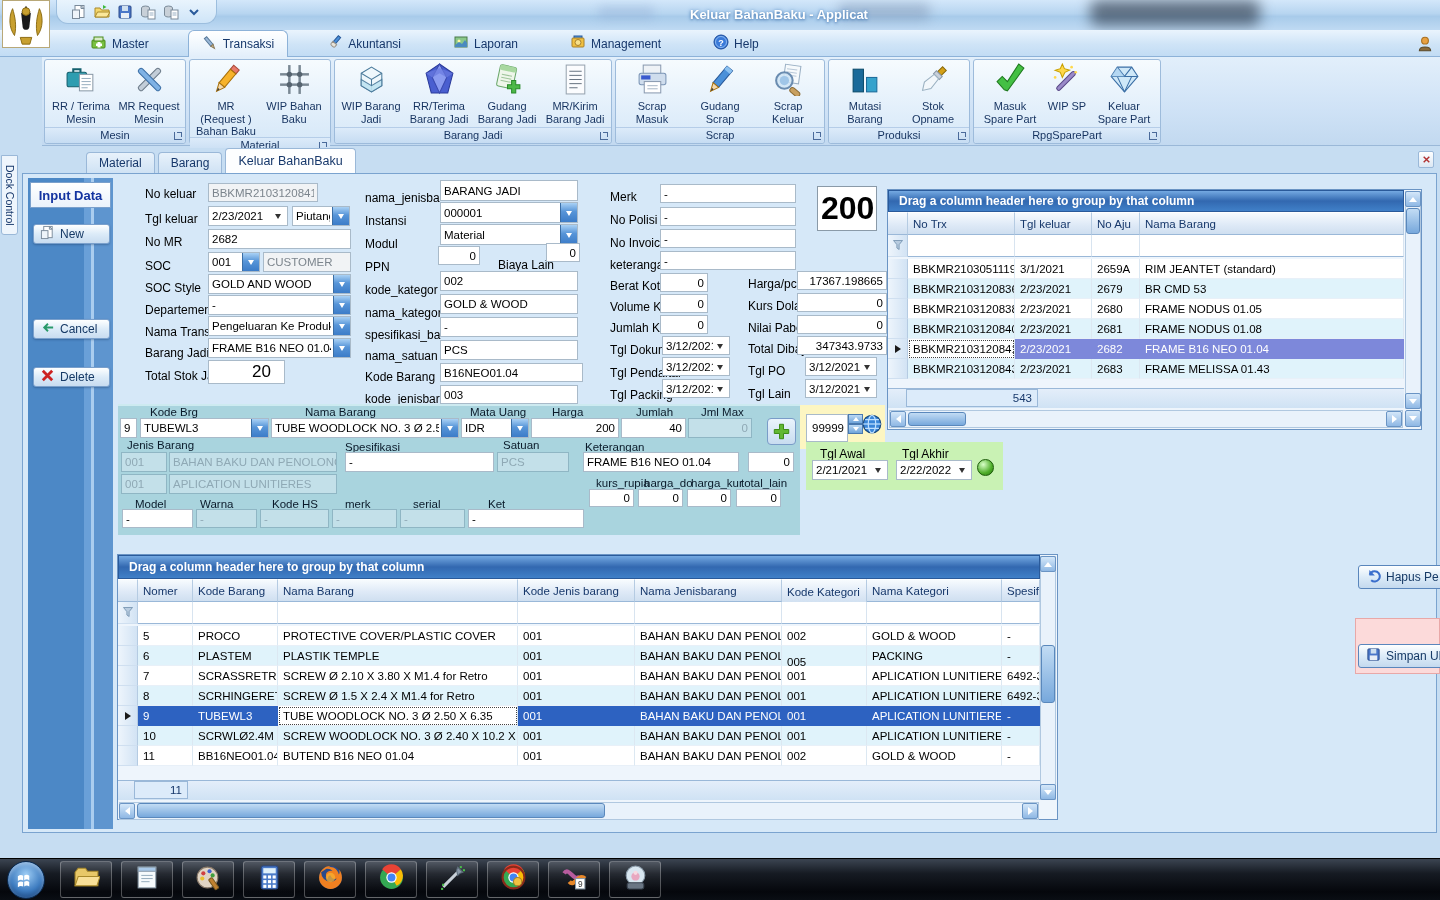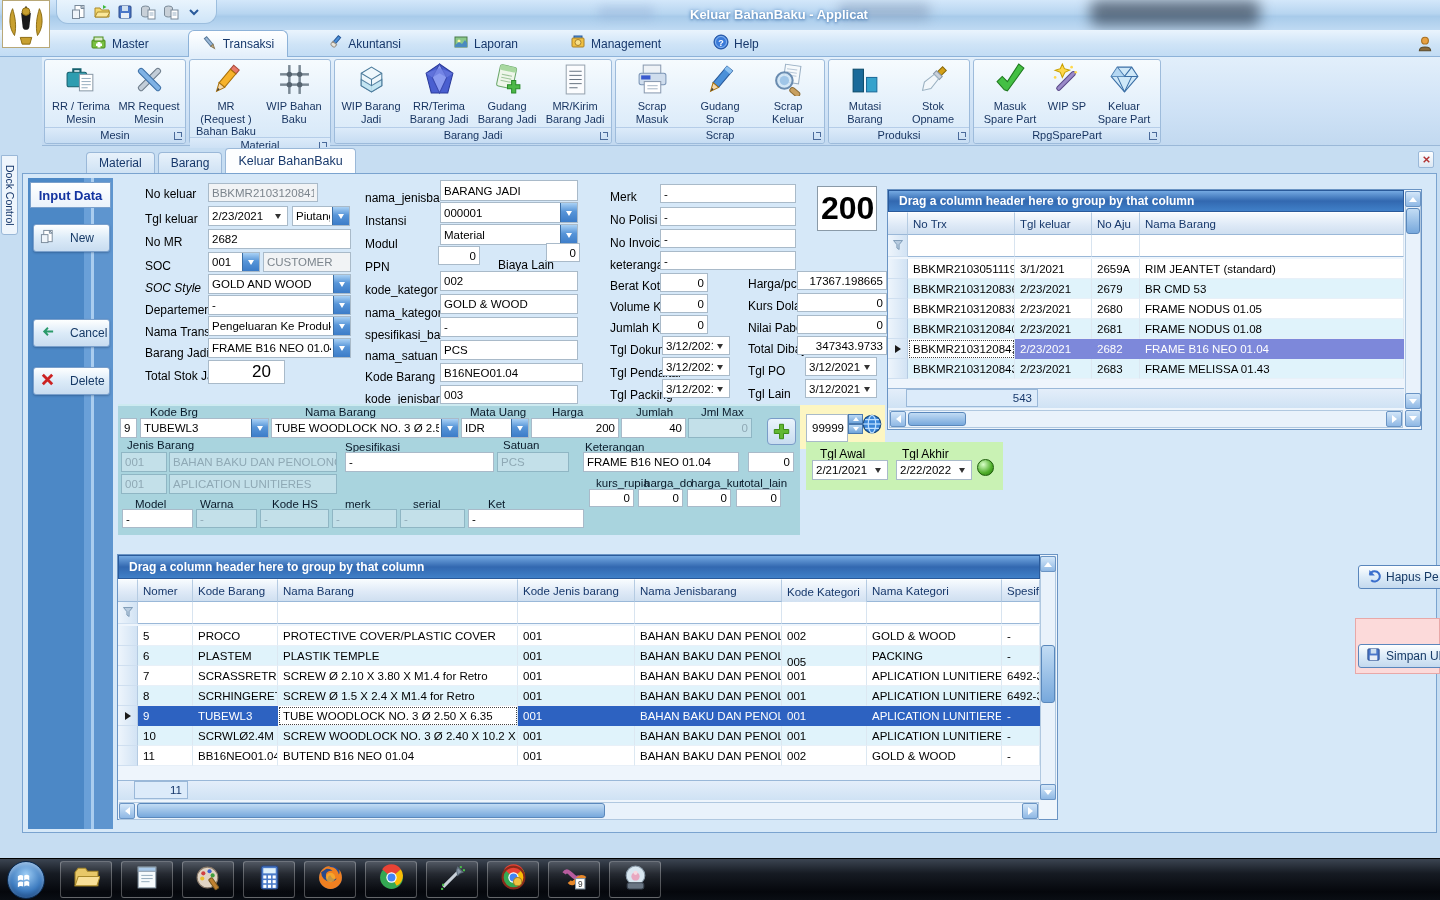--- a/index.html
+++ b/index.html
@@ -73,21 +73,21 @@
     display:flex; align-items:center; justify-content:center; border-radius:0 0 3px 3px; }
 
   
   .content-bg { position:absolute; left:22px; top:173px; width:1415px; height:660px;
     background:#d6e8f8; border:1px solid #7aa3cf; }
   .side-strip { position:absolute; left:28px; top:178px; width:85px; height:651px;
     background:linear-gradient(90deg,#4c88c6 0 66%, #6aa0d8 66% 74%, #aacdef 74% 78%, #5e95cf 78% 100%); }
   .side-title { position:absolute; left:30px; top:182px; width:81px; height:26px;
     background:linear-gradient(#ffffff,#eaf2fb); border:1px solid #7aa0cc; display:flex; align-items:center;
     justify-content:center; font-weight:bold; font-size:13px; color:#1333a0; }
-  .side-btn { position:absolute; left:33px; width:77px; height:28px; display:flex; align-items:center; gap:15px;
+  .side-btn { position:absolute; left:33px; width:77px; height:20px; display:flex; align-items:center; gap:5px;
     padding:0 6px; font-size:12px; color:#173a66; background:linear-gradient(#feffff,#dcebf8 50%,#c8dcf0);
     border:1px solid #7aa0cc; border-radius:3px; box-shadow:0 1px 2px rgba(20,50,90,.35); }
   .side-btn svg { width:15px; height:15px; flex:none; }
 
   .lbl { position:absolute; font-size:12px; color:#000; white-space:nowrap; }
   .fld { position:absolute; background:#fff; border:1px solid #a9bac9; font-size:11.5px; color:#000;
     display:flex; align-items:center; padding:0 3px; overflow:hidden; white-space:nowrap; }
   .fld .val { flex:1; overflow:hidden; white-space:nowrap; }
   .fld.dis { background:#f1f3f5; color:#7c858d; }
   .fld.num .val { text-align:right; }
@@ -570,21 +570,21 @@
       <div class="lbl" style="left: 145px; top: 259px;">SOC</div>
       <div class="fld" style="left: 208px; top: 252px; width: 52px; height: 20px;">
         <span class="val">001</span>
         <span class="cbtn">
           <i></i>
         </span>
       </div>
       <div class="fld dis" style="left: 263px; top: 252px; width: 88px; height: 20px;">
         <span class="val">CUSTOMER</span>
       </div>
-      <div class="lbl" style="left: 145px; top: 281px; font-style: italic;">SOC Style</div>
+      <div class="lbl" style="left: 145px; top: 281px;">SOC Style</div>
       <div class="fld" style="left: 208px; top: 274px; width: 143px; height: 20px;">
         <span class="val">GOLD AND WOOD</span>
         <span class="cbtn">
           <i></i>
         </span>
       </div>
       <div class="lbl" style="left: 145px; top: 303px;">Departemen</div>
       <div class="fld" style="left: 208px; top: 295px; width: 143px; height: 20px;">
         <span class="val">-</span>
         <span class="cbtn">

